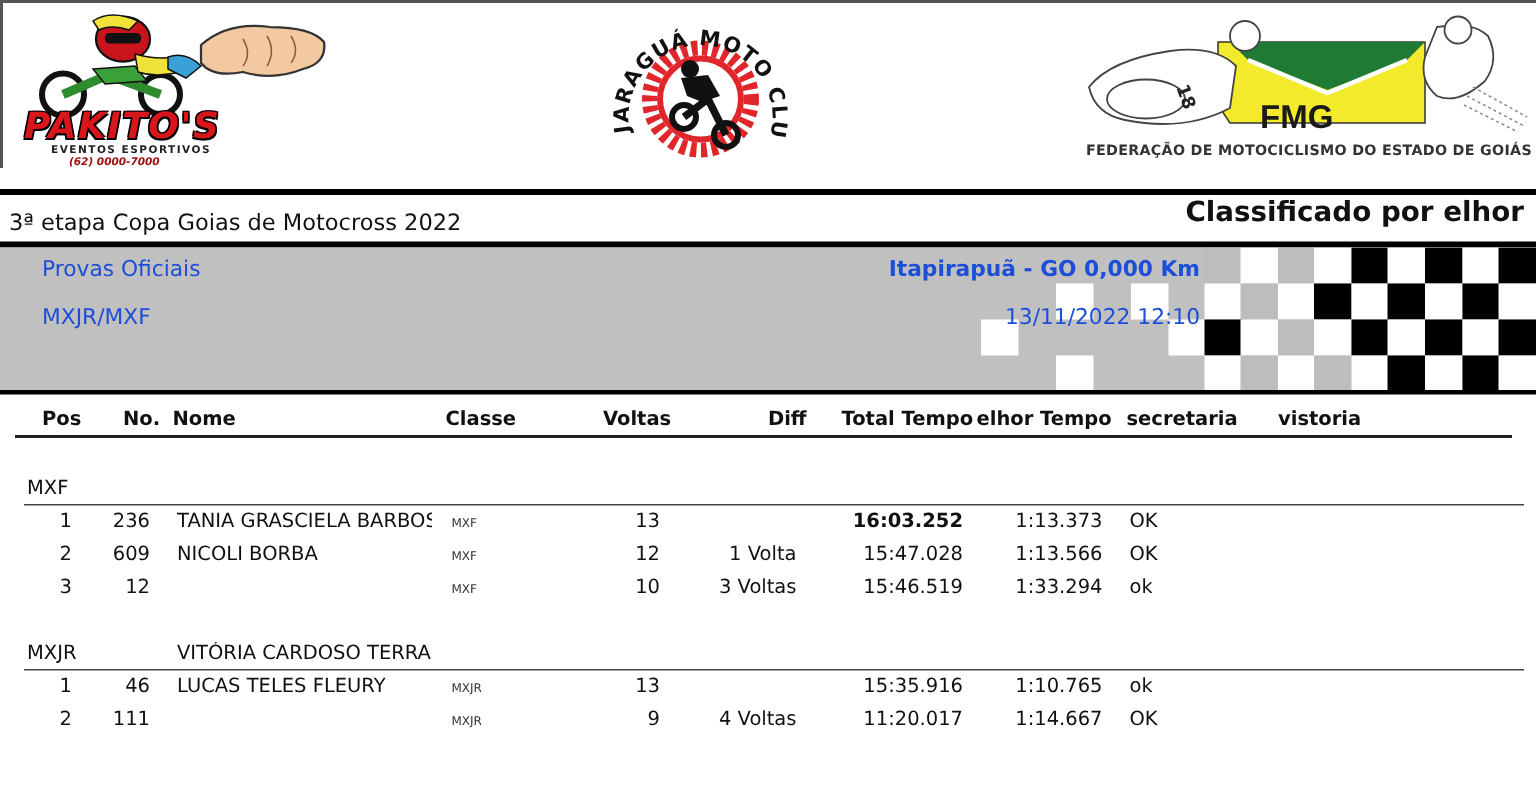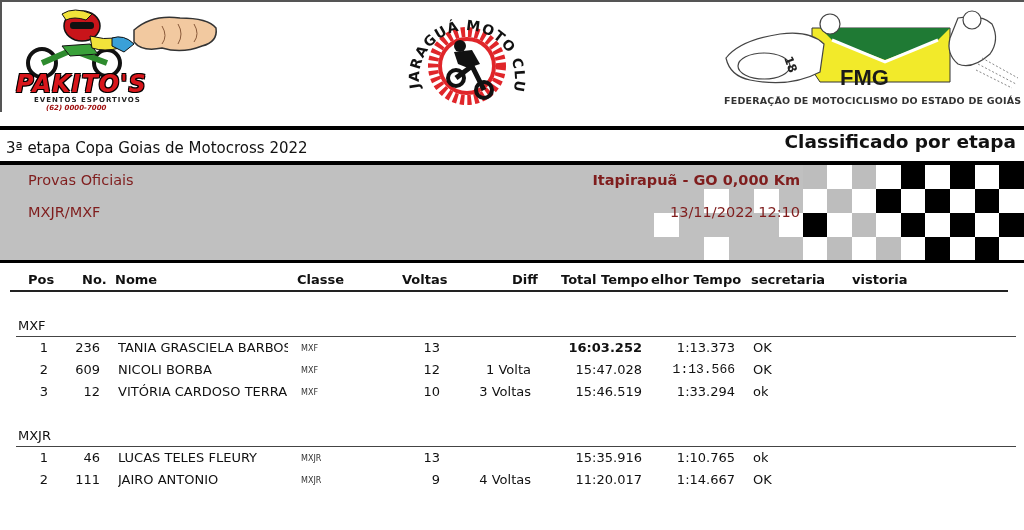--- a/index.html
+++ b/index.html
@@ -23,21 +23,21 @@
   .fmg .caption { position: absolute; left: 4px; top: 85px; font: bold 9.5px "DejaVu Sans", sans-serif; color: #333; letter-spacing: 0.2px; white-space: nowrap; }
   .fmg .badge { position: absolute; left: 120px; top: 55px; font: 900 22px "Liberation Sans", sans-serif; color: #1a1a1a; }
 
   .rule-thick { position: absolute; left: 0; width: 1024px; background: #000; }
 
   .event-bar { position: absolute; left: 0; top: 131px; width: 1024px; height: 30px; }
   .event-title { position: absolute; left: 6px; top: 8px; font: 15px "DejaVu Sans", sans-serif; color: #111; }
   .sort-title { position: absolute; right: 8px; top: 0px; font: bold 18.5px "DejaVu Sans", sans-serif; color: #111; }
 
   .info-band { position: absolute; left: 0; top: 165px; width: 1024px; height: 95px; background: #c0c0c0; overflow: hidden; }
-  .info-band .txt { position: absolute; font: 14.5px "DejaVu Sans", sans-serif; color: #7f1d1d; white-space: nowrap; z-index: 2; }
+  .info-band .txt { position: absolute; font: 14.5px "DejaVu Sans", sans-serif; color: #1d4ed8; white-space: nowrap; z-index: 2; }
   .checker { position: absolute; left: 0; top: 0; width: 1024px; height: 95px; }
   .cell { position: absolute; width: 25px; height: 24px; }
   .cw { background: #ffffff; }
   .cb { background: #000000; }
   .cg { background: #bdbdbd; }
 
   .header-row { position: absolute; left: 10px; top: 268px; width: 998px; height: 24px; border-bottom: 2px solid #222; }
   .th { position: absolute; top: 4px; font: bold 13px "DejaVu Sans", sans-serif; color: #111; white-space: nowrap; }
 
   .group-label { position: absolute; left: 18px; font: 13px "DejaVu Sans", sans-serif; color: #111; }
@@ -114,21 +114,21 @@
     </svg>
     <div class="badge">FMG</div>
     <div class="caption">FEDERAÇÃO DE MOTOCICLISMO DO ESTADO DE GOIÁS</div>
   </div>
 </div>
 
 <div class="rule-thick" style="top:126px;height:4px;"></div>
 
 <div class="event-bar">
   <div class="event-title">3ª etapa Copa Goias de Motocross 2022</div>
-  <div class="sort-title">Classificado por etapa</div>
+  <div class="sort-title">Classificado por elhor</div>
 </div>
 
 <div class="rule-thick" style="top:161px;height:4px;"></div>
 
 <div class="info-band">
   <div class="checker">
 
     <div class="cell cg" style="left:803px;top:0;"></div>
     <div class="cell cw" style="left:827px;top:0;"></div>
     <div class="cell cg" style="left:852px;top:0;"></div>
@@ -213,29 +213,29 @@
 </div>
 
 <div class="row" style="top:359px;">
   <div class="td r" style="left:20px;width:28px;">2</div>
   <div class="td r" style="left:60px;width:40px;">609</div>
   <div class="td" style="left:118px;width:170px;">NICOLI BORBA</div>
   <div class="td small" style="left:301px;">MXF</div>
   <div class="td r" style="left:400px;width:40px;">12</div>
   <div class="td r" style="left:450px;width:81px;">1 Volta</div>
   <div class="td r" style="left:560px;width:82px;">15:47.028</div>
-  <div class="td r" style="left:660px;width:75px;font-family:Liberation Mono, monospace;">1:13.566</div>
+  <div class="td r" style="left:660px;width:75px;">1:13.566</div>
   <div class="td" style="left:753px;">OK</div>
   <div class="td" style="left:852px;"></div>
 </div>
 
 <div class="row" style="top:381px;">
   <div class="td r" style="left:20px;width:28px;">3</div>
   <div class="td r" style="left:60px;width:40px;">12</div>
-  <div class="td" style="left:118px;width:170px;">VITÓRIA CARDOSO TERRA</div>
+  <div class="td" style="left:118px;width:170px;margin-top:44px;">VITÓRIA CARDOSO TERRA</div>
   <div class="td small" style="left:301px;">MXF</div>
   <div class="td r" style="left:400px;width:40px;">10</div>
   <div class="td r" style="left:450px;width:81px;">3 Voltas</div>
   <div class="td r" style="left:560px;width:82px;">15:46.519</div>
   <div class="td r" style="left:660px;width:75px;">1:33.294</div>
   <div class="td" style="left:753px;">ok</div>
   <div class="td" style="left:852px;"></div>
 </div>
 
 <div class="group-label" style="top:428px;">MXJR</div>
@@ -250,21 +250,20 @@
   <div class="td r" style="left:450px;width:81px;"></div>
   <div class="td r" style="left:560px;width:82px;">15:35.916</div>
   <div class="td r" style="left:660px;width:75px;">1:10.765</div>
   <div class="td" style="left:753px;">ok</div>
   <div class="td" style="left:852px;"></div>
 </div>
 
 <div class="row" style="top:469px;">
   <div class="td r" style="left:20px;width:28px;">2</div>
   <div class="td r" style="left:60px;width:40px;">111</div>
-  <div class="td" style="left:118px;width:170px;">JAIRO ANTONIO</div>
   <div class="td small" style="left:301px;">MXJR</div>
   <div class="td r" style="left:400px;width:40px;">9</div>
   <div class="td r" style="left:450px;width:81px;">4 Voltas</div>
   <div class="td r" style="left:560px;width:82px;">11:20.017</div>
   <div class="td r" style="left:660px;width:75px;">1:14.667</div>
   <div class="td" style="left:753px;">OK</div>
   <div class="td" style="left:852px;"></div>
 </div>
 
 </body></html>

